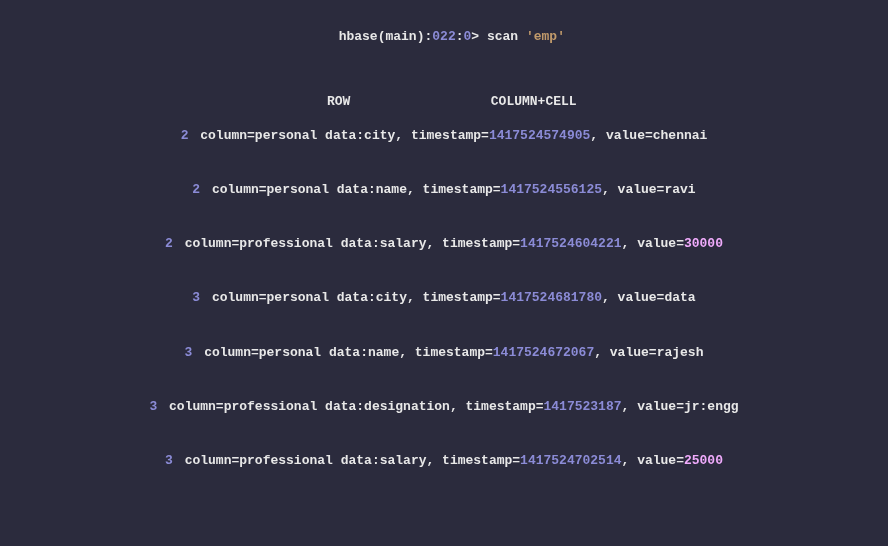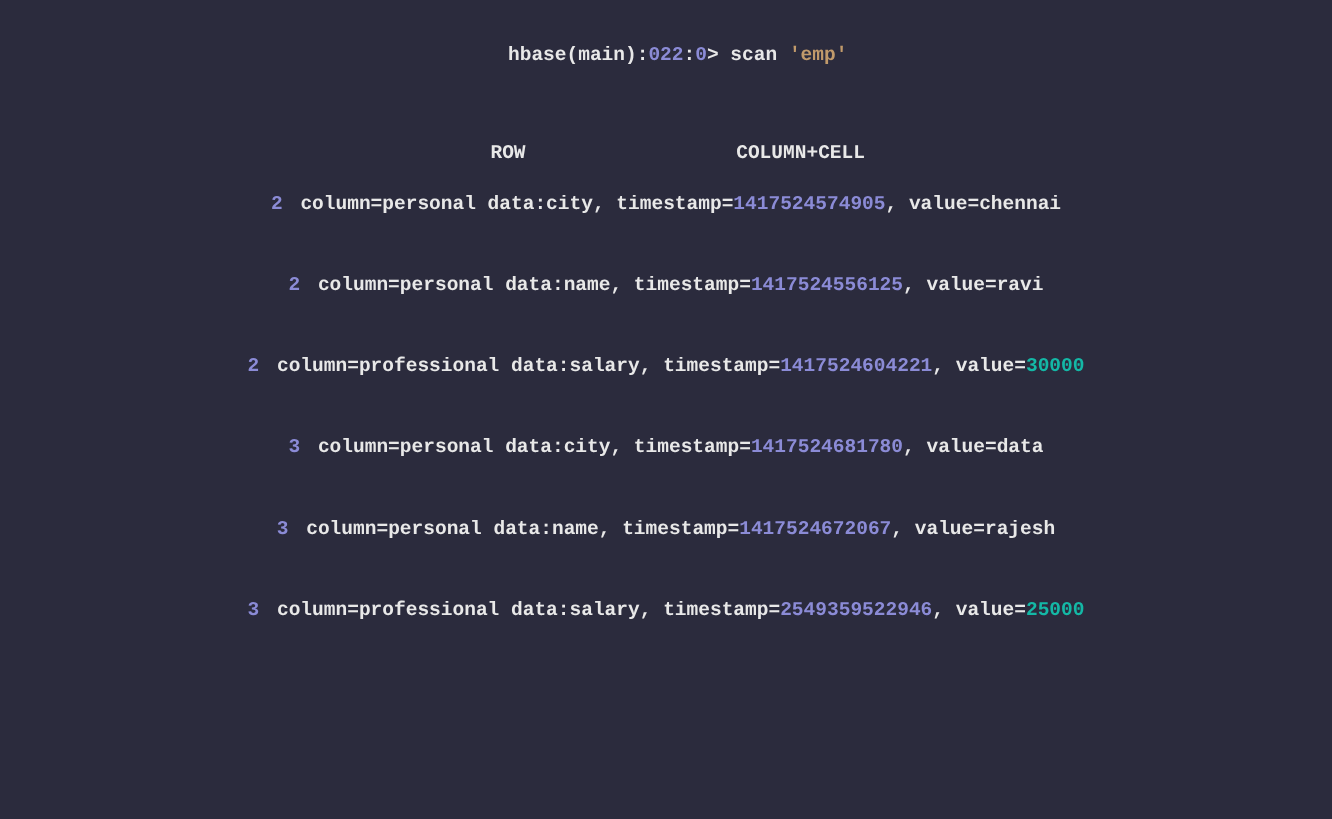--- a/index.html
+++ b/index.html
@@ -16,33 +16,34 @@
   }
   .line { white-space: pre; margin-bottom: 28px; }
   .prompt-line { margin-bottom: 28px; }
   .header-line { margin-bottom: 16px; }
   .data-line { margin-bottom: 36px; }
   .data-line:last-child { margin-bottom: 0; }
   .white { color: #e8e8e8; }
   .num { color: #8b8bd6; }
   .str { color: #c19a6b; }
   .row-num { color: #8b8bd6; margin-right: 4px; }
-  .val-num { color: #14b8a6; }
+  .val-num { color: #f0abfc; }
 </style>
 </head>
 <body>
 
 <div class="line prompt-line">
   <span class="white">hbase(main):</span><span class="num">022</span><span class="white">:</span><span class="num">0</span><span class="white">&gt; scan </span><span class="str">'emp'</span>
 </div>
 
 <div class="line header-line">
   <span class="white">ROW</span><span class="white">                  </span><span class="white">COLUMN+CELL</span>
 </div>
 
 <div id="rows-container">
     <div class="line data-line"><span class="row-num">2</span><span class="white"> column=personal data:city, timestamp=</span><span class="num">1417524574905</span><span class="white">, value=</span><span class="white">chennai</span></div>
     <div class="line data-line"><span class="row-num">2</span><span class="white"> column=personal data:name, timestamp=</span><span class="num">1417524556125</span><span class="white">, value=</span><span class="white">ravi</span></div>
     <div class="line data-line"><span class="row-num">2</span><span class="white"> column=professional data:salary, timestamp=</span><span class="num">1417524604221</span><span class="white">, value=</span><span class="val-num">30000</span></div>
     <div class="line data-line"><span class="row-num">3</span><span class="white"> column=personal data:city, timestamp=</span><span class="num">1417524681780</span><span class="white">, value=</span><span class="white">data</span></div>
     <div class="line data-line"><span class="row-num">3</span><span class="white"> column=personal data:name, timestamp=</span><span class="num">1417524672067</span><span class="white">, value=</span><span class="white">rajesh</span></div>
-    <div class="line data-line"><span class="row-num">3</span><span class="white"> column=professional data:salary, timestamp=</span><span class="num">2549359522946</span><span class="white">, value=</span><span class="val-num">25000</span></div>
+    <div class="line data-line"><span class="row-num">3</span><span class="white"> column=professional data:designation, timestamp=</span><span class="num">1417523187</span><span class="white">, value=</span><span class="white">jr:engg</span></div>
+    <div class="line data-line"><span class="row-num">3</span><span class="white"> column=professional data:salary, timestamp=</span><span class="num">1417524702514</span><span class="white">, value=</span><span class="val-num">25000</span></div>
   </div>
 
 </body></html>

